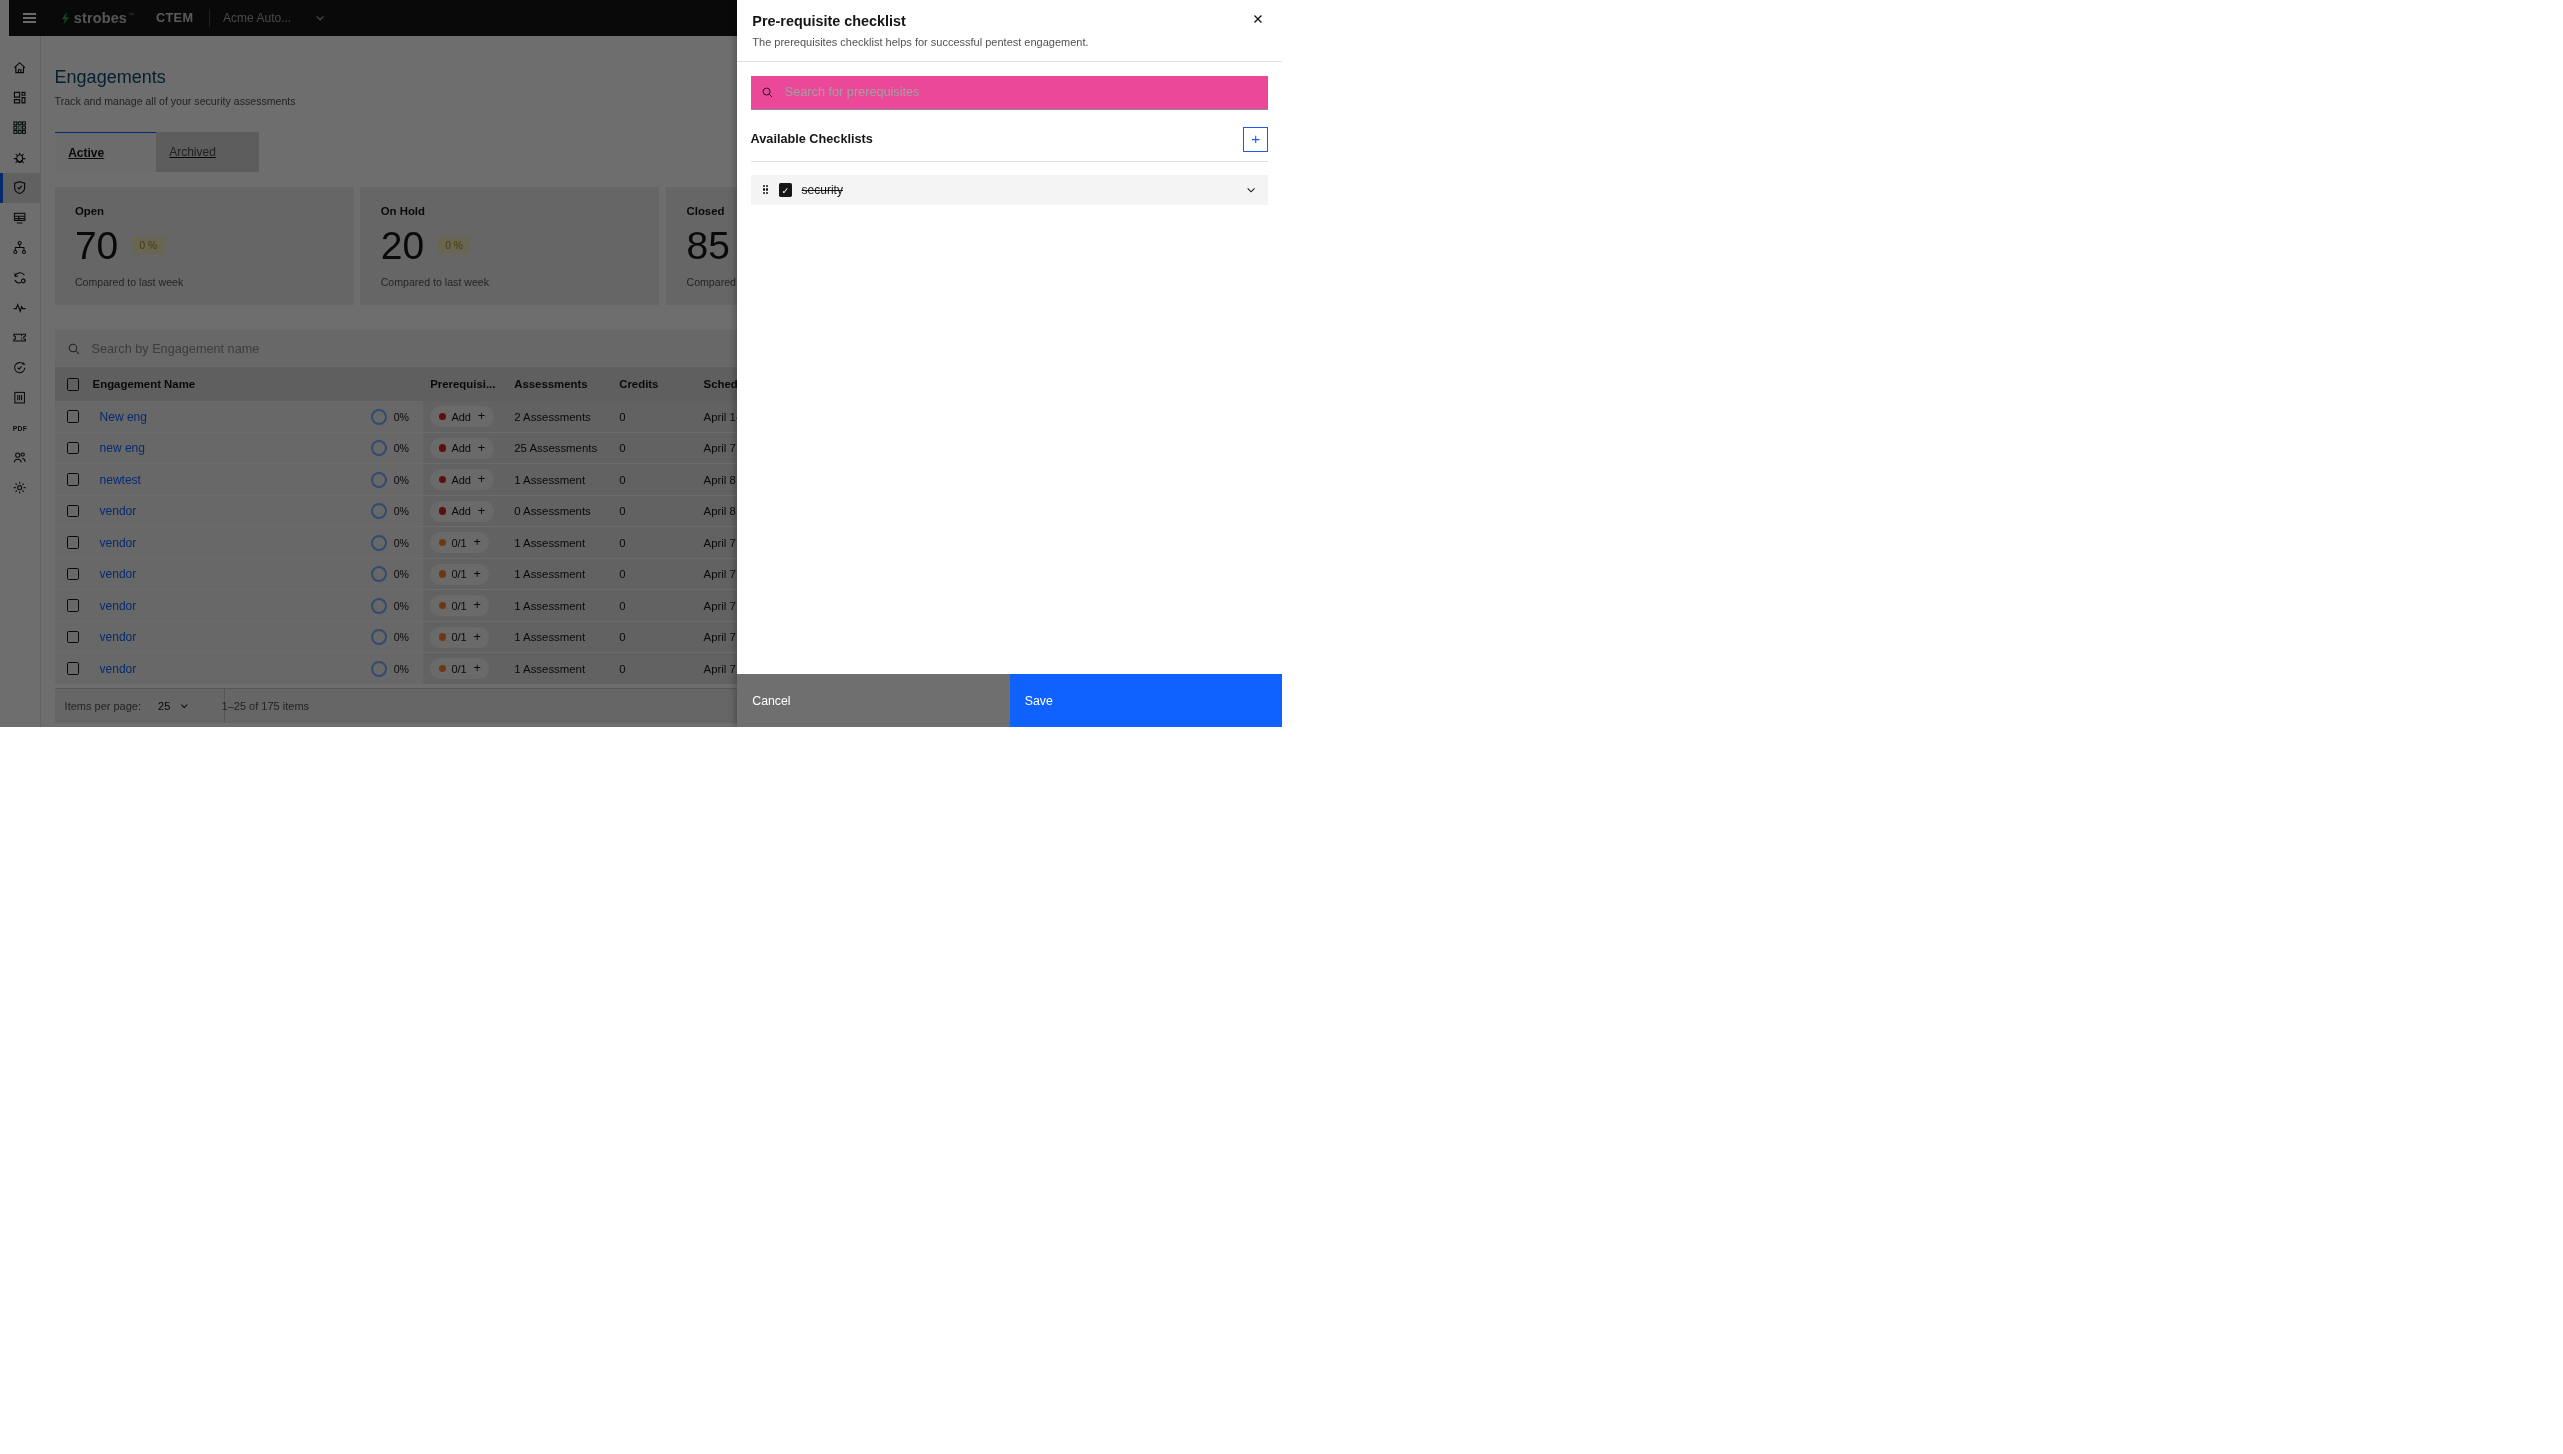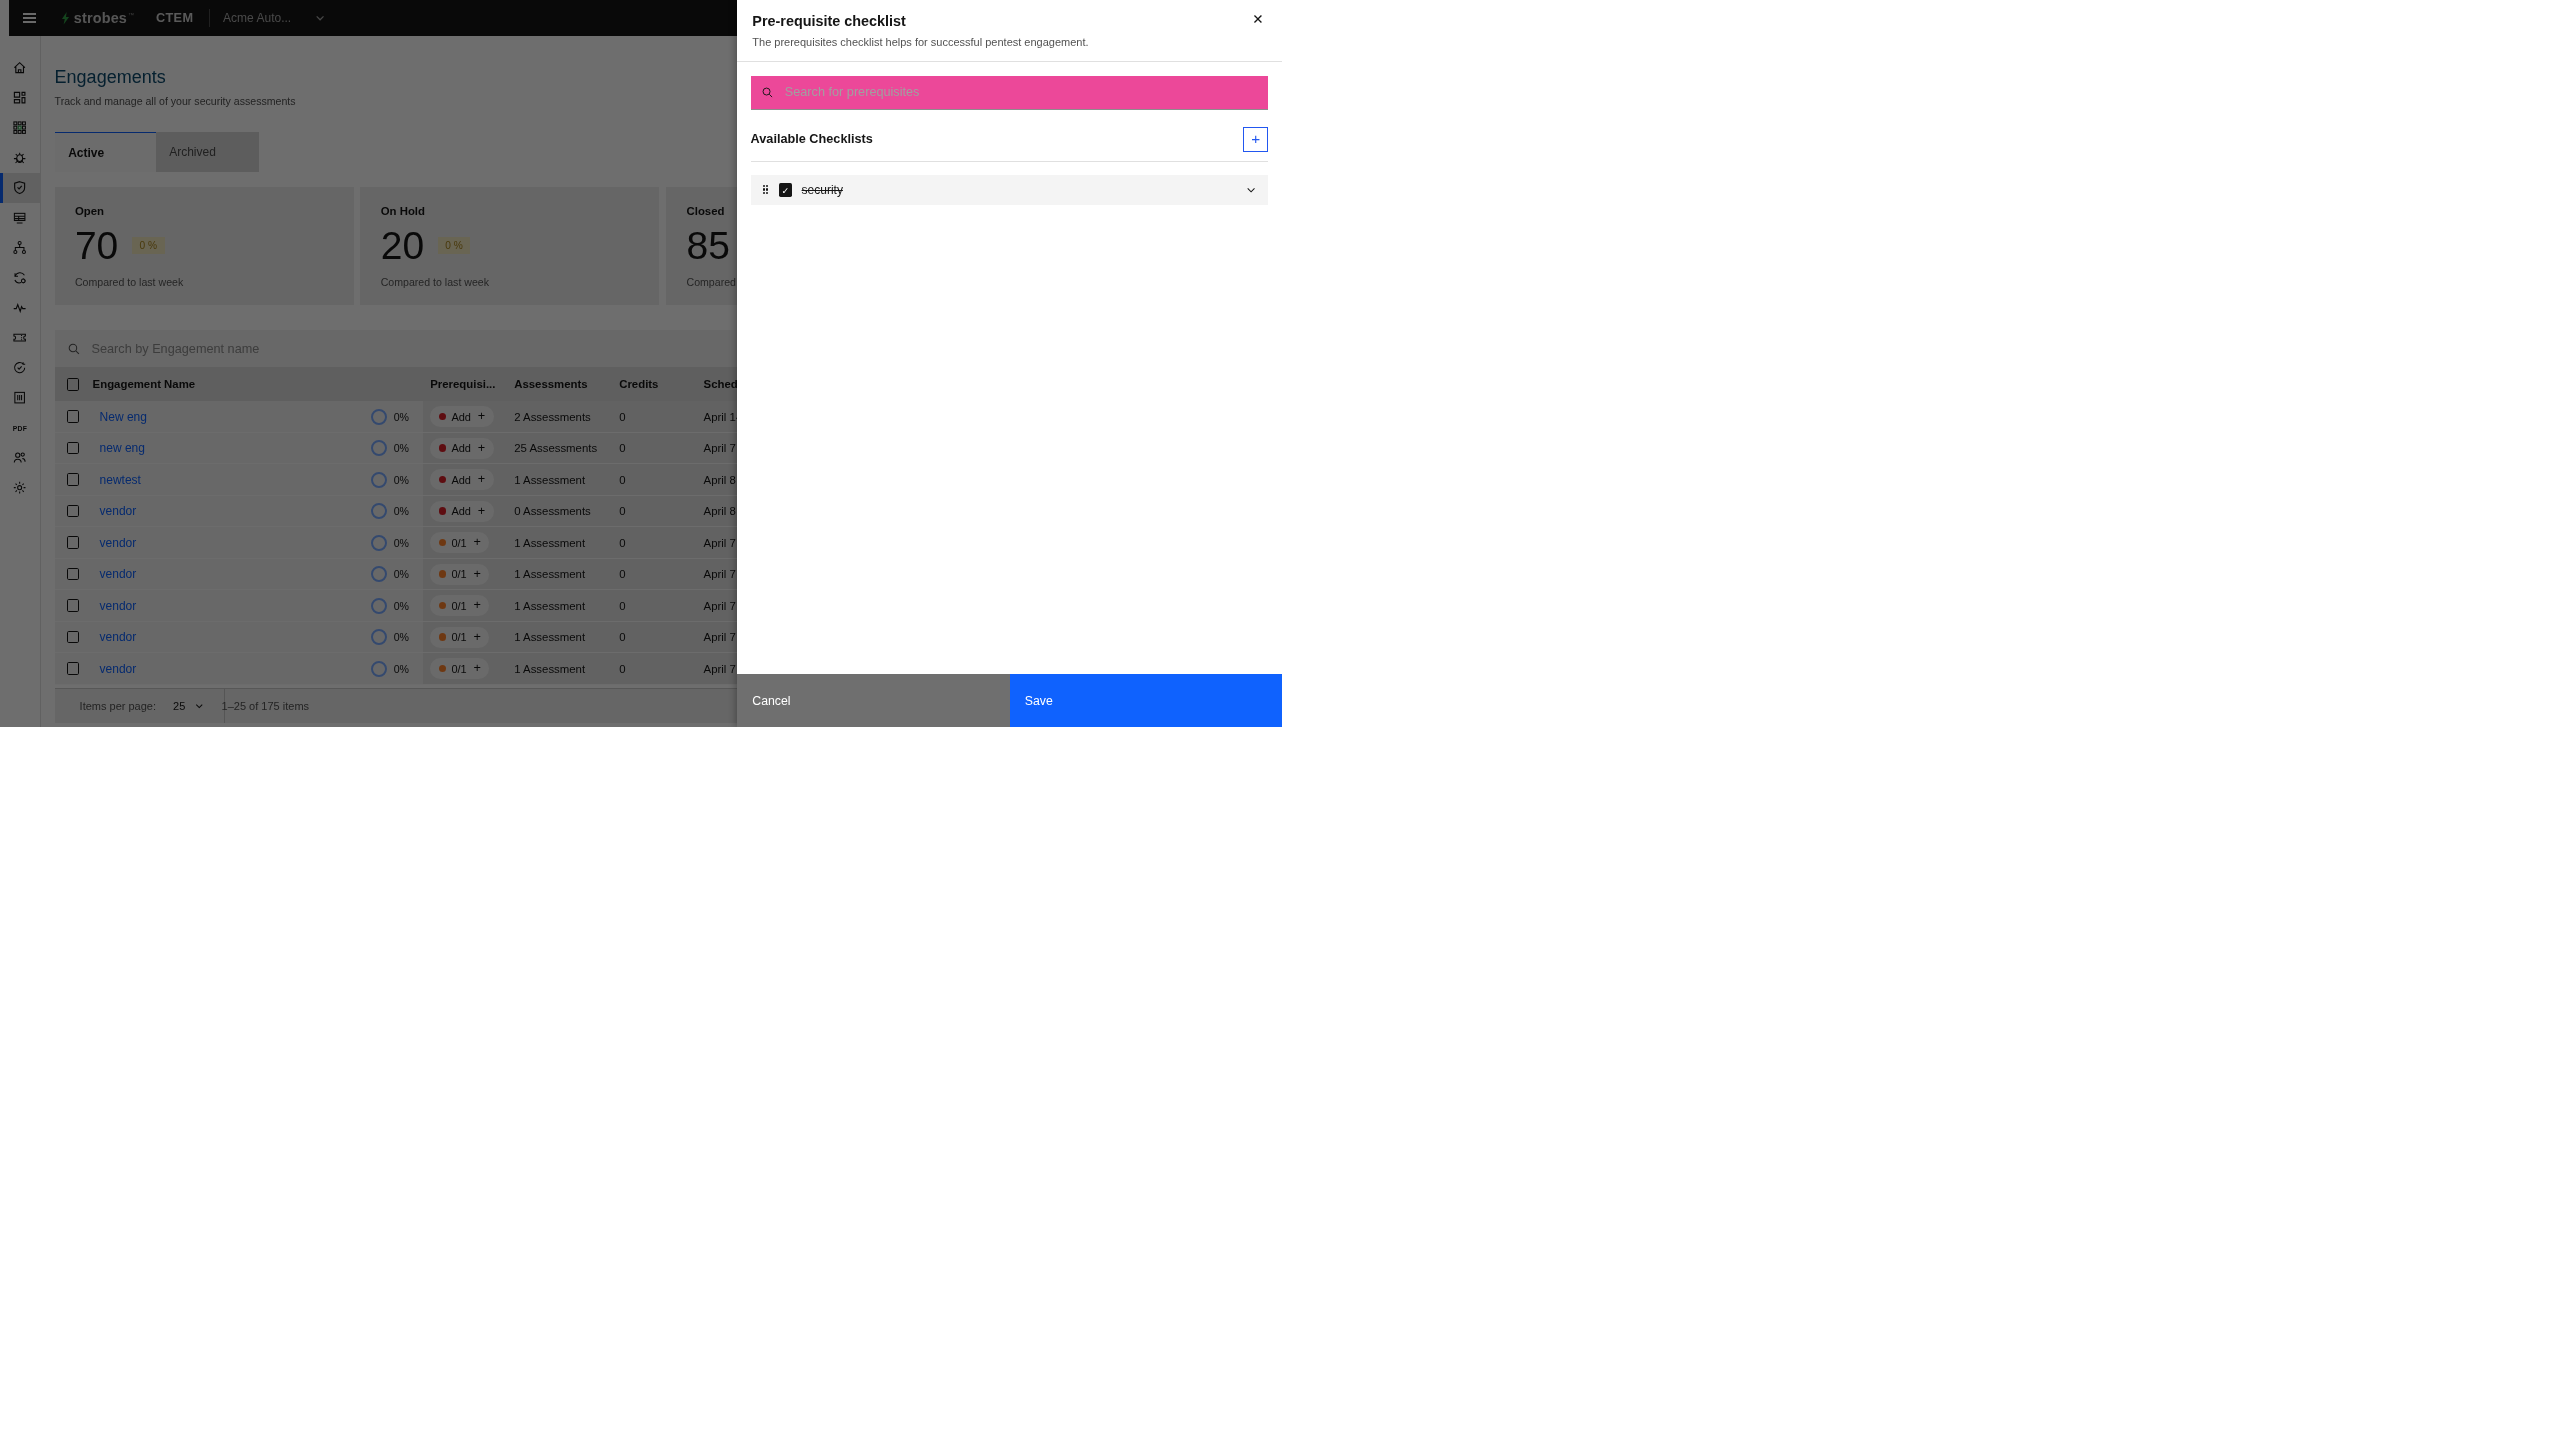--- a/index.html
+++ b/index.html
@@ -32,21 +32,21 @@
   .nav-item.active{background:#e0e0e0;}
   .nav-item.active::before{content:"";position:absolute;left:0;top:0;bottom:0;width:2.5px;background:#0f62fe;}
   .pdf-glyph{font-size:6.8px;font-weight:bold;letter-spacing:0.3px;}
 
   
   .main{position:absolute;left:41px;top:36px;right:0;bottom:0;background:#ffffff;
         padding-left:13.6px;box-sizing:border-box;overflow:hidden;}
   .page-title{margin-top:30.5px;font-size:18px;font-weight:400;color:#0c4a6e;}
   .page-subtitle{margin-top:7.6px;font-size:10.6px;color:#525252;}
 
-  .tabs{display:flex;margin-top:25.4px;}
+  .tabs{display:flex;margin-top:25.4px;text-decoration:underline;}
   .tab{height:40px;box-sizing:border-box;display:flex;align-items:center;
        padding-left:13.6px;font-size:12px;cursor:pointer;}
   .tab.selected{width:101px;background:#fbfbfb;border-top:1.7px solid #0f62fe;font-weight:bold;color:#161616;}
   .tab.unselected{width:103px;background:#d8d8d8;color:#4c4c4c;}
 
   .cards{display:flex;gap:6.8px;margin-top:14.4px;width:1227px;}
   .card{width:299px;height:118px;background:#ededed;box-sizing:border-box;
         padding:18.6px 20.3px;flex:none;}
   .card-label{font-size:11.4px;font-weight:bold;color:#161616;}
   .card-valrow{display:flex;align-items:center;margin-top:8.5px;}
@@ -83,21 +83,21 @@
   .dot{width:7.6px;height:7.6px;border-radius:50%;flex:none;}
   .dot.red{background:#da1e28;}
   .dot.orange{background:#ff832b;}
   .pill-label{font-size:11px;color:#161616;}
   .pill-plus{font-size:12.7px;color:#161616;margin-left:1.7px;line-height:1;}
   .cell-a,.cell-c,.cell-s{padding-left:7.6px;white-space:nowrap;overflow:hidden;}
   .cell-s{padding-left:6px;}
 
   .pagination{margin-top:3.4px;width:1227px;height:35px;background:#ececec;border-top:0.8px solid #c9c9c9;
               display:flex;align-items:center;position:relative;font-size:11px;box-sizing:border-box;}
-  .pp-label{margin-left:25px;color:#525252;}
+  .pp-label{margin-left:10px;color:#525252;}
   .pp-value{margin-left:17px;color:#161616;cursor:pointer;}
   .pp-caret{margin-left:10.2px;color:#161616;cursor:pointer;}
   .pg-divider{position:absolute;left:169px;top:0;bottom:0;width:0.8px;background:#c6c6c6;}
   .pg-range{position:absolute;left:167px;color:#525252;}
 
   
   .overlay{position:absolute;left:0;top:0;width:737px;height:727px;background:rgba(0,0,0,.57);z-index:40;}
   .drawer{position:absolute;left:737px;top:0;right:0;bottom:0;background:#ffffff;z-index:50;
           box-shadow:-2.5px 0 6.8px rgba(0,0,0,.28);}
   .drawer-head{position:relative;padding:12.7px 17px 0 15.3px;}

